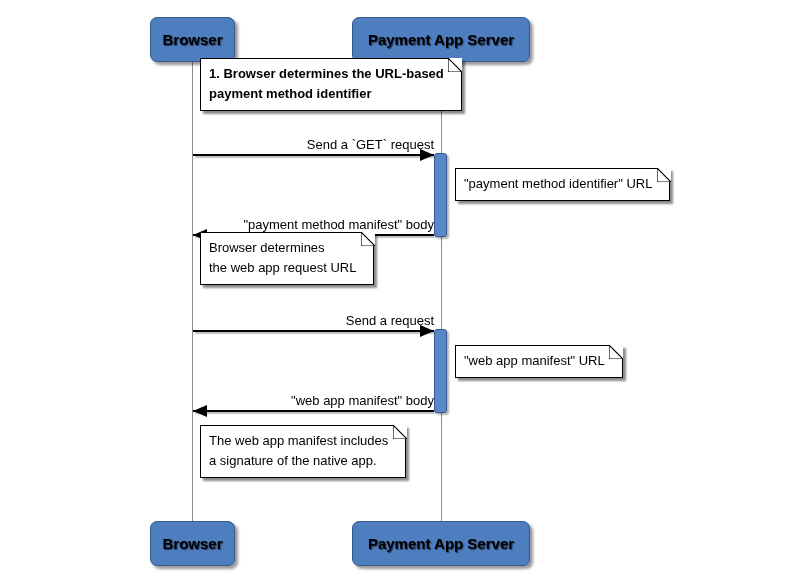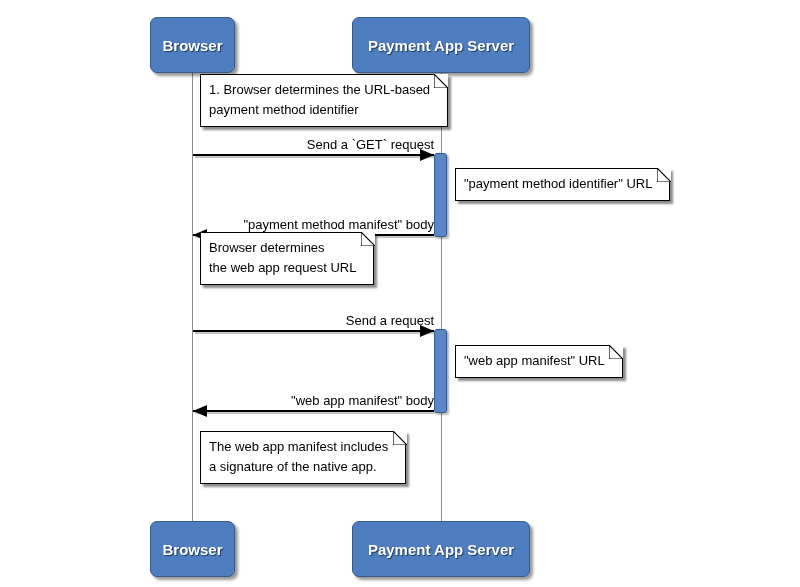--- a/index.html
+++ b/index.html
@@ -2,25 +2,25 @@
 <html><head>
 <meta charset="utf-8">
 <style>
   html,body{margin:0;padding:0;background:#ffffff;}
   .canvas{
     position:relative;width:800px;height:587px;background:#ffffff;overflow:hidden;
     font-family:"Liberation Sans", sans-serif;color:#000;
   }
   
   .actor{
-    position:absolute;height:56px;box-sizing:border-box;
+    position:absolute;height:45px;box-sizing:border-box;
     background:#4e7dc0;border:1.5px solid #365a8c;border-radius:7px;
     box-shadow:3px 3px 3px rgba(0,0,0,0.40);
     display:flex;align-items:center;justify-content:center;
-    color:#ffffff;font-size:15px;font-weight:bold;
+    color:#000000;font-size:15px;font-weight:bold;
     text-shadow:1px 1px 1px rgba(0,0,0,0.55);
   }
   .actor.browser{left:150px;width:85px;}
   .actor.server{left:352px;width:178px;justify-content:center;}
   .actor.top{top:17px;}
   .actor.bottom{top:521px;}
   
   .lifeline{
     position:absolute;top:57px;height:464px;width:1px;background:#8c8c8c;
   }
@@ -52,25 +52,25 @@
     border-right:14px solid #000;border-top:6px solid transparent;border-bottom:6px solid transparent;
   }
   
   .note{
     position:absolute;background:#ffffff;border:1.3px solid #000;
     box-shadow:3px 3px 2px rgba(0,0,0,0.45);
     padding:5px 9px 6px 8px;font-size:13px;line-height:20px;
   }
   .note .line{display:block;white-space:nowrap;padding-right:8px;}
   .note .fold{position:absolute;top:-1.3px;right:-1.3px;width:14px;height:14px;line-height:0;}
-  .n1{left:200px;top:74px;}
+  .n1{left:200px;top:58px;font-weight:bold;}
   .nA{left:455px;top:168px;}
   .n2{left:200px;top:232px;}
   .nB{left:455px;top:345px;}
-  .n3{left:200px;top:425px;margin-top:6px;}
+  .n3{left:200px;top:425px;}
 </style>
 </head>
 <body>
 
 <div class="canvas">
 
   <div class="lifeline browser"></div>
   <div class="lifeline server"></div>
 
   <div class="actor browser top">

